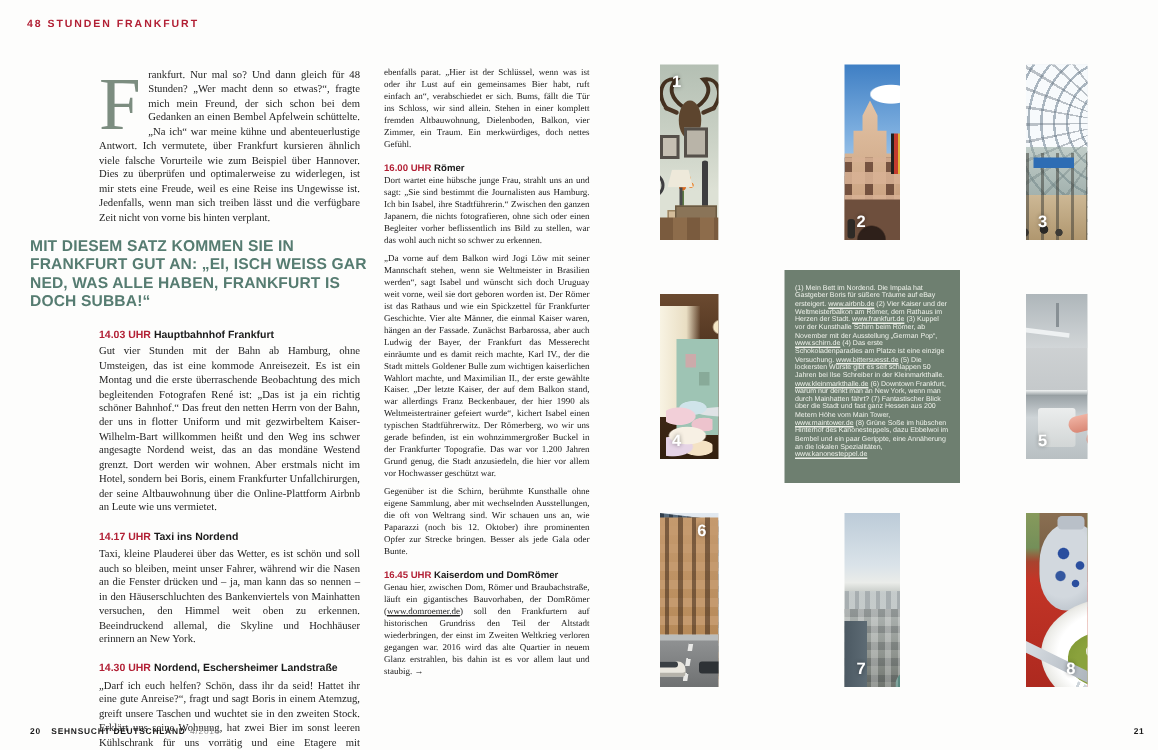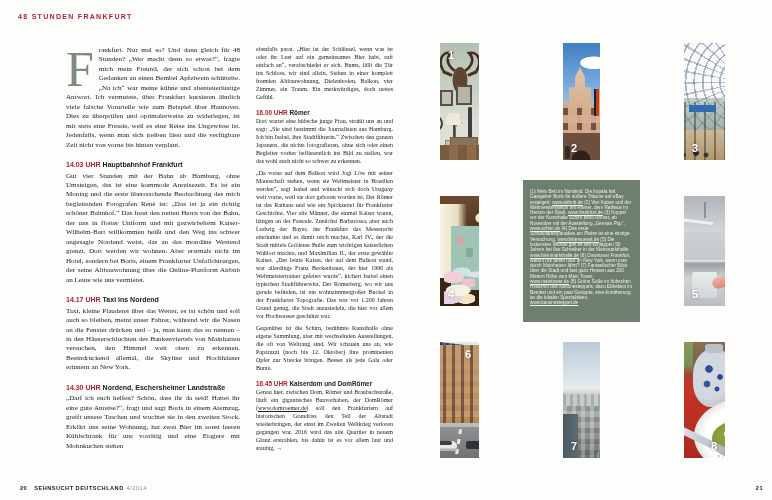--- a/index.html
+++ b/index.html
@@ -199,20 +199,21 @@
 </head>
 <body>
 
 <div class="spread">
 
   <div class="kicker">48 STUNDEN FRANKFURT</div>
 
   <div class="col col1">
     <p class="body intro"><span class="dropcap">F</span><span>rankfurt. Nur mal so? Und dann gleich für 48 Stunden? „Wer macht denn so etwas?“, fragte mich mein Freund, der sich schon bei dem Gedanken an einen Bembel Apfelwein schüttelte. „Na ich“ war meine kühne und abenteuerlustige Antwort. Ich vermutete, über Frankfurt kursieren ähnlich viele falsche Vorurteile wie zum Beispiel über Hannover. Dies zu überprüfen und optimalerweise zu widerlegen, ist mir stets eine Freude, weil es eine Reise ins Ungewisse ist. Jedenfalls, wenn man sich treiben lässt und die verfügbare Zeit nicht von vorne bis hinten verplant.</span></p>
 
+    <div class="pullquote">MIT DIESEM SATZ KOMMEN SIE IN FRANKFURT GUT AN: „EI, ISCH WEISS GAR NED, WAS ALLE HABEN, FRANKFURT IS DOCH SUBBA!“</div>
 
     <section class="sec">
       <h3><span class="time">14.03 UHR</span> <span>Hauptbahnhof Frankfurt</span></h3>
       <p class="body">Gut vier Stunden mit der Bahn ab Hamburg, ohne Umsteigen, das ist eine kommode Anreisezeit. Es ist ein Montag und die erste überraschende Beobachtung des mich begleitenden Fotografen René ist: „Das ist ja ein richtig schöner Bahnhof.“ Das freut den netten Herrn von der Bahn, der uns in flotter Uniform und mit gezwirbeltem Kaiser-Wilhelm-Bart willkommen heißt und den Weg ins schwer angesagte Nordend weist, das an das mondäne Westend grenzt. Dort werden wir wohnen. Aber erstmals nicht im Hotel, sondern bei Boris, einem Frankfurter Unfallchirurgen, der seine Altbauwohnung über die Online-Plattform Airbnb an Leute wie uns vermietet.</p>
     </section>
 
     <section class="sec">
       <h3><span class="time">14.17 UHR</span> <span>Taxi ins Nordend</span></h3>
       <p class="body">Taxi, kleine Plauderei über das Wetter, es ist schön und soll auch so bleiben, meint unser Fahrer, während wir die Nasen an die Fenster drücken und – ja, man kann das so nennen – in den Häuserschluchten des Bankenviertels von Mainhatten versuchen, den Himmel weit oben zu erkennen. Beeindruckend allemal, die Skyline und Hochhäuser erinnern an New York.</p>
     </section>

